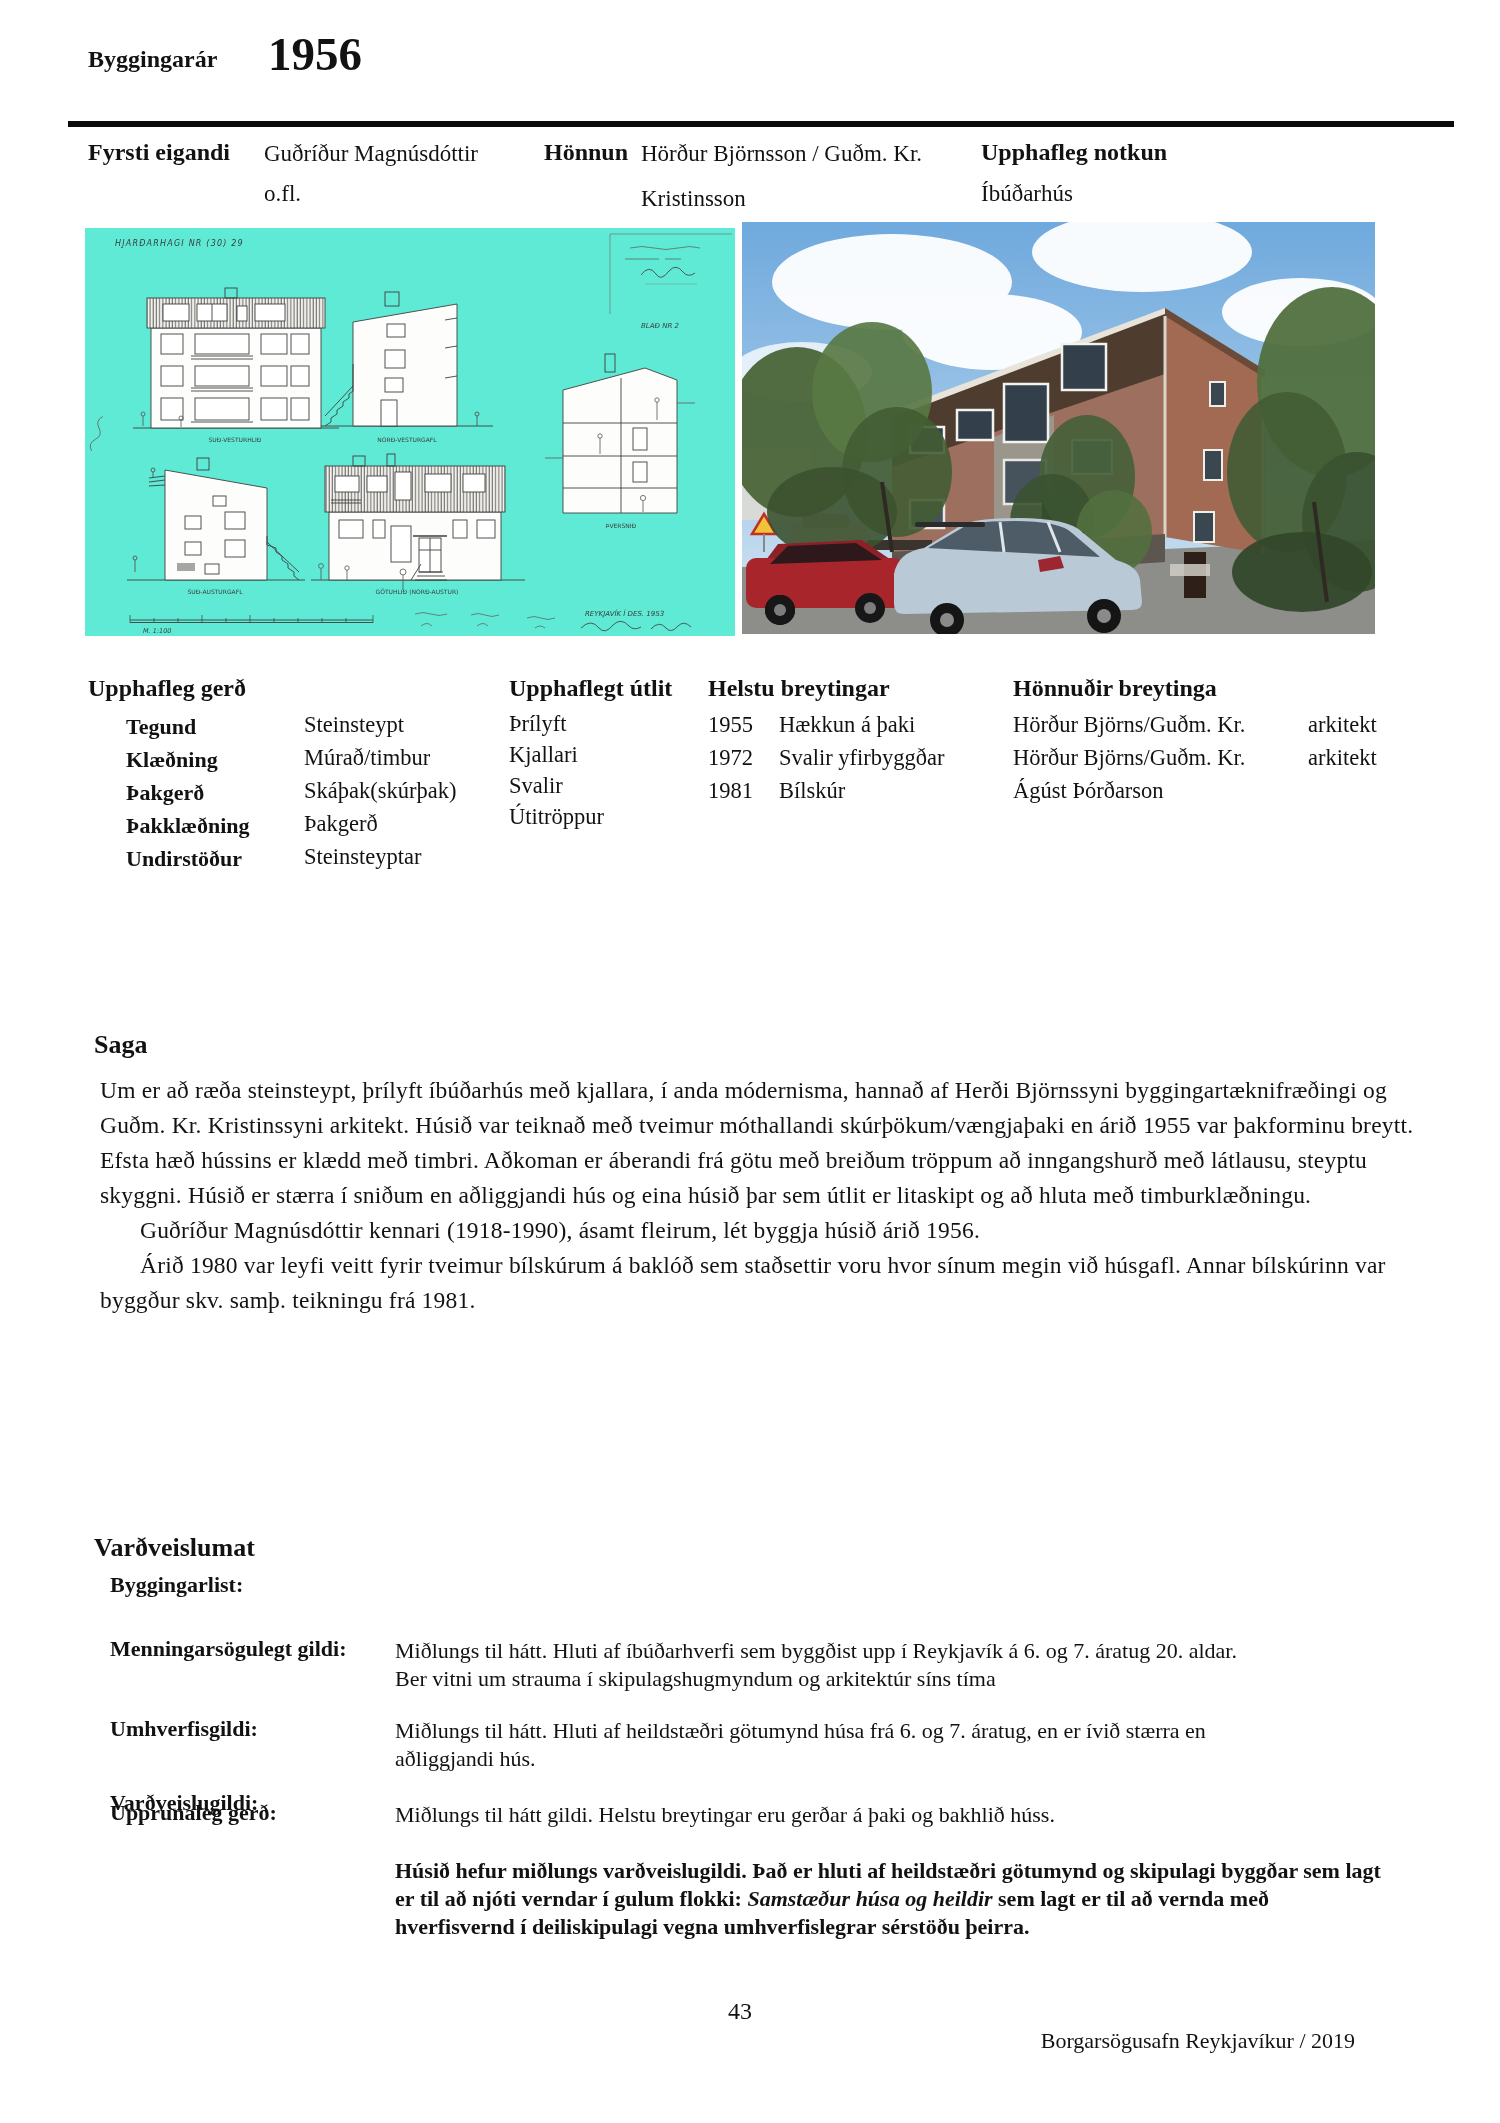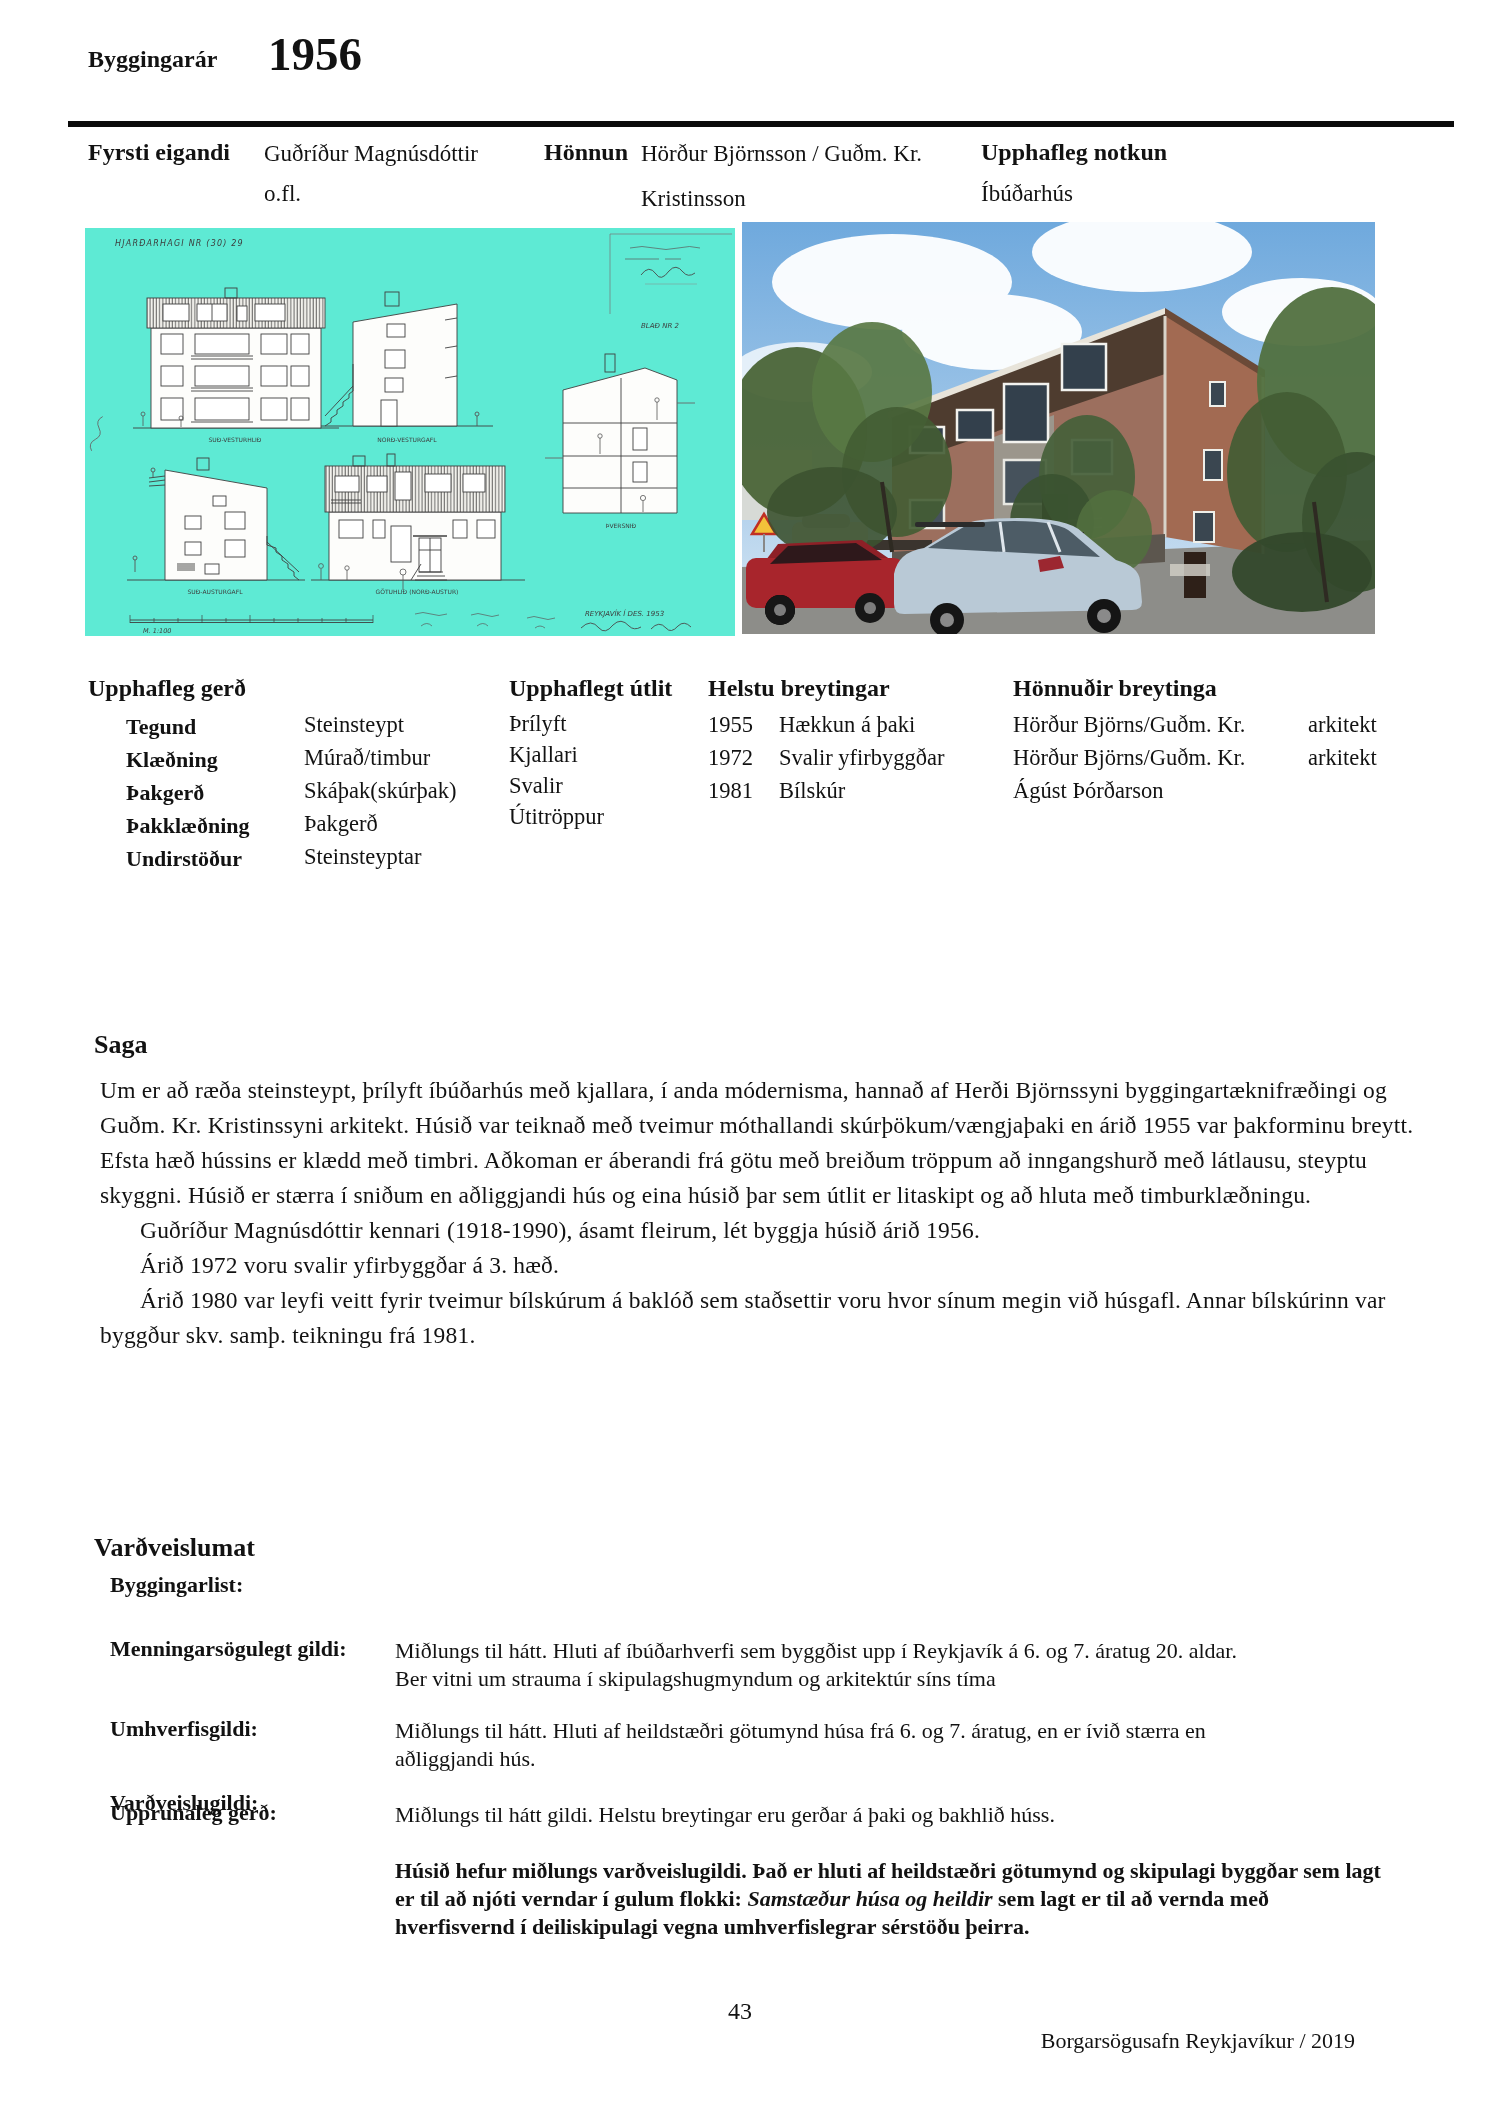--- a/index.html
+++ b/index.html
@@ -429,21 +429,20 @@
   <div class="abs small-val nowrap" style="left:1013px;top:712px;">Hörður Björns/Guðm. Kr.</div>
   <div class="abs small-val" style="left:1308px;top:712px;">arkitekt</div>
   <div class="abs small-val nowrap" style="left:1013px;top:745px;">Hörður Björns/Guðm. Kr.</div>
   <div class="abs small-val" style="left:1308px;top:745px;">arkitekt</div>
   <div class="abs small-val nowrap" style="left:1013px;top:778px;">Ágúst Þórðarson</div>
 
   <div class="abs b" style="left:94px;top:1030px;font-size:26px;">Saga</div>
   <div class="abs saga-body" style="left:100px;top:1073px;width:1350px;">
     <p>Um er að ræða steinsteypt, þrílyft íbúðarhús með kjallara, í anda módernisma, hannað af Herði Björnssyni byggingartæknifræðingi og Guðm. Kr. Kristinssyni arkitekt. Húsið var teiknað með tveimur móthallandi skúrþökum/vængjaþaki en árið 1955 var þakforminu breytt. Efsta hæð hússins er klædd með timbri. Aðkoman er áberandi frá götu með breiðum tröppum að inngangshurð með látlausu, steyptu skyggni. Húsið er stærra í sniðum en aðliggjandi hús og eina húsið þar sem útlit er litaskipt og að hluta með timburklæðningu.</p>
     <p class="ind">Guðríður Magnúsdóttir kennari (1918-1990), ásamt fleirum, lét byggja húsið árið 1956.</p>
-    <p class="ind">Árið 1972 voru svalir yfirbyggðar á 3. hæð.</p>
     <p class="ind">Árið 1980 var leyfi veitt fyrir tveimur bílskúrum á baklóð sem staðsettir voru hvor sínum megin við húsgafl. Annar bílskúrinn var byggður skv. samþ. teikningu frá 1981.</p>
   </div>
 
   <div class="abs b" style="left:94px;top:1533px;font-size:26px;">Varðveislumat</div>
 
   <div class="abs small-lbl" style="left:110px;top:1572px;">Byggingarlist:</div>
 
   <div class="abs small-lbl" style="left:110px;top:1636px;">Menningarsögulegt gildi:</div>
   <div class="abs vm-val" style="left:395px;top:1637px;">
     <div>Miðlungs til hátt. Hluti af íbúðarhverfi sem byggðist upp í Reykjavík á 6. og 7. áratug 20. aldar.</div>

